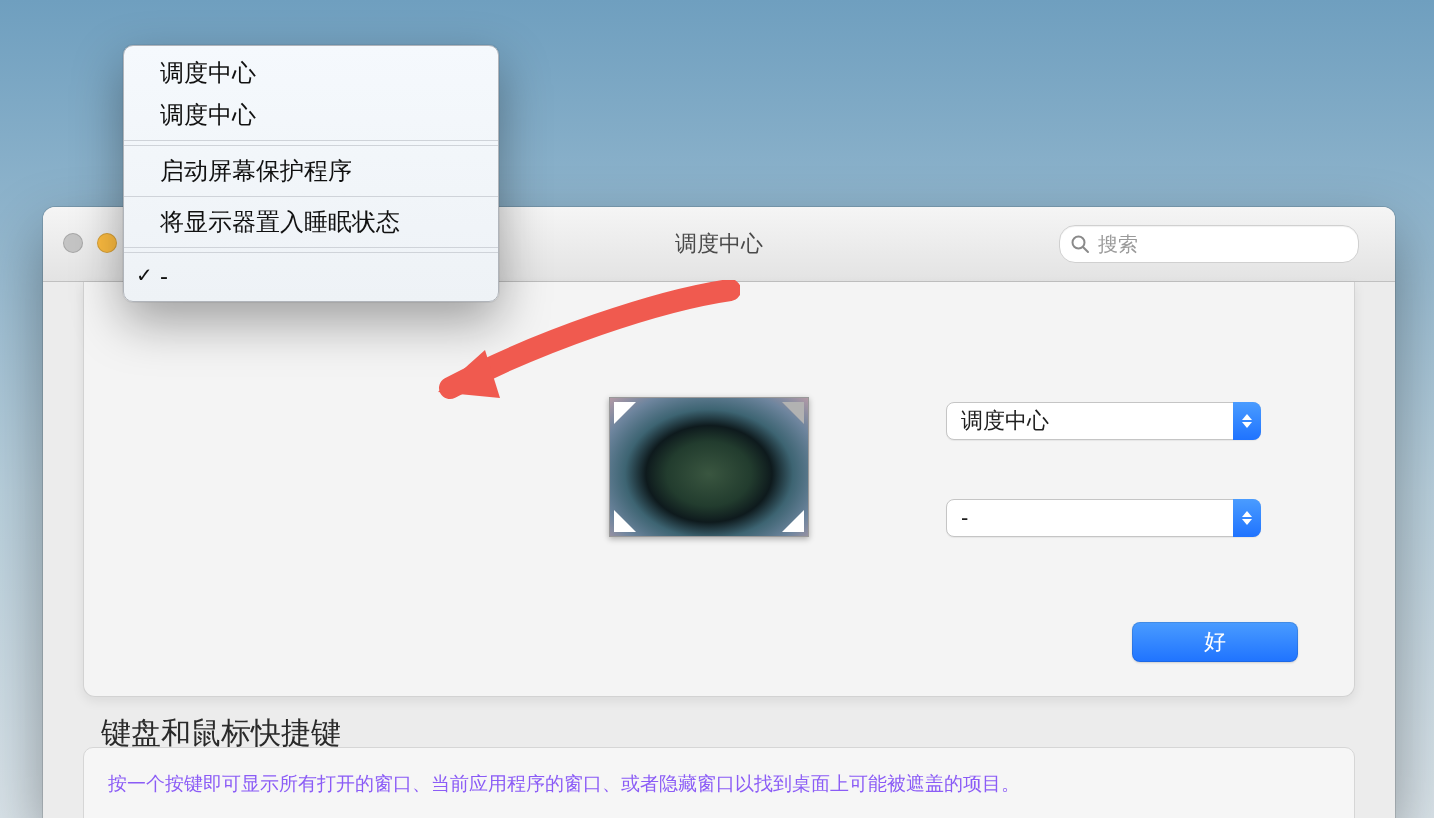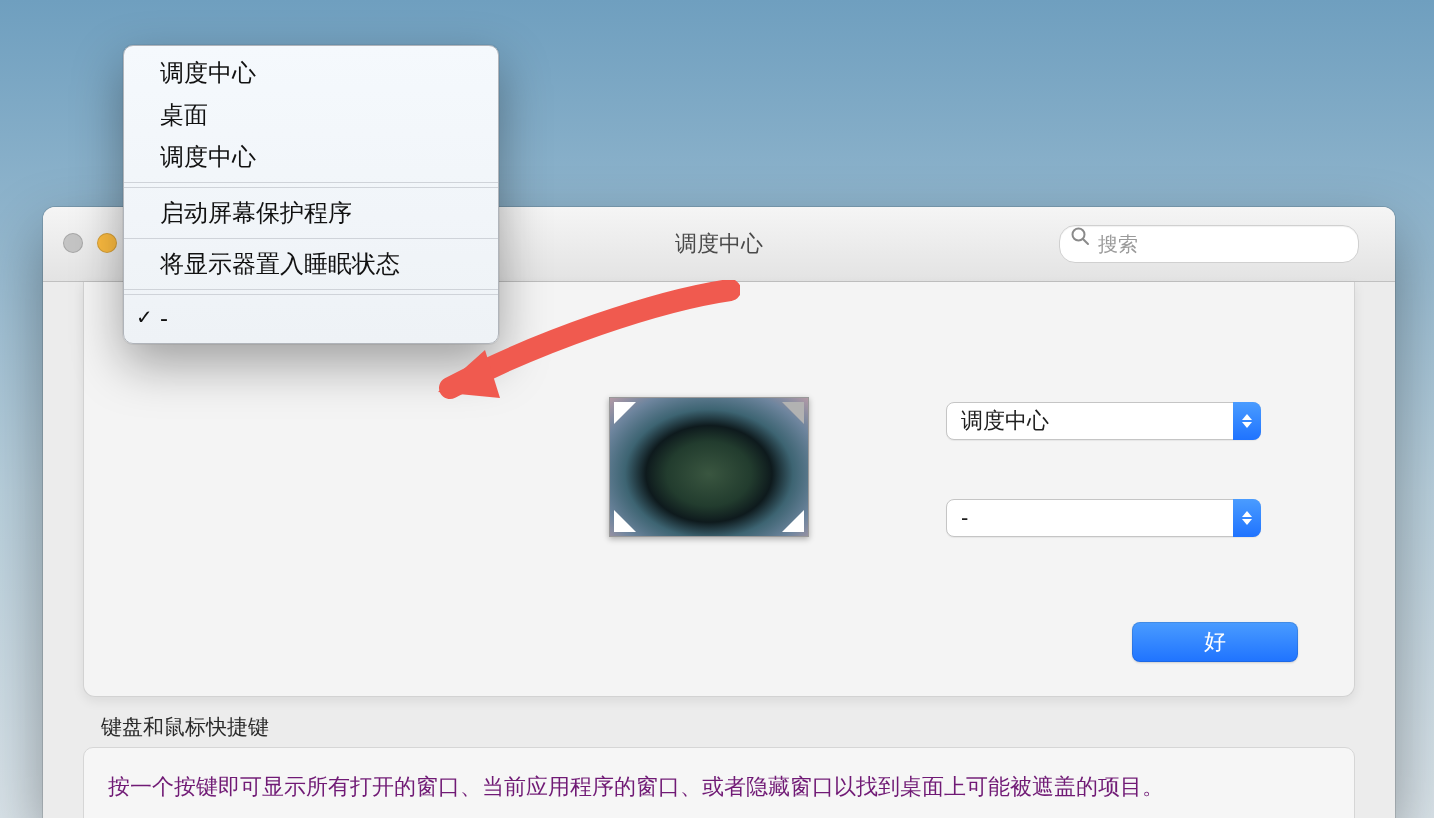--- a/index.html
+++ b/index.html
@@ -42,21 +42,21 @@
   .tl.yellow{ background:#fdbc40; }
   .tl.green { background:#c4c4c4; }
   .window-title {
     position:absolute; left:0; right:0; text-align:center;
     font-size:22px; color:#4a4a4a; font-weight:400;
   }
   .search-box {
     position:absolute; right:36px; top:18px;
     width:300px; height:38px;
     background:#fff; border:1px solid #d0d0d0; border-radius:16px;
-    display:flex; padding:0 10px;
+    display:flex; align-items:center; padding:0 10px;
     box-shadow: inset 0 1px 1px rgba(0,0,0,0.06);
   }
   .search-box svg { flex:0 0 auto; }
   .search-box input {
     border:none; outline:none; font-size:20px; color:#333;
     background:transparent; margin-left:8px; width:100%;
   }
   .search-box input::placeholder { color:#9a9a9a; }
 
   
@@ -122,30 +122,30 @@
     width:166px; height:40px;
     background:linear-gradient(180deg,#4a9cff,#1f73ff);
     border:none; border-radius:8px;
     color:#fff; font-size:22px; font-weight:400;
     box-shadow: inset 0 0 0 1px rgba(0,0,0,0.1), 0 1px 2px rgba(0,0,0,0.15);
     cursor:pointer;
   }
 
   .section-label {
     position:absolute; left:58px; top:506px;
-    font-size:21px; color:#2a2a2a;
+    font-size:30px; color:#2a2a2a;
   }
   .lower-panel {
     position:absolute; left:40px; right:40px; top:540px;
     height:200px;
     border:1px solid #d6d6d6; border-radius:10px;
     background:#f6f6f6;
     padding:22px 24px;
   }
-  .lower-panel p { font-size:22px; color:#701a75; line-height:1.5; }
+  .lower-panel p { font-size:19px; color:#8b5cf6; line-height:1.5; }
 
   
   .dropdown {
     position:absolute;
     left:123px; top:45px;
     width:376px;
     background:linear-gradient(180deg,#f5f9fd 0%, #eef2f6 100%);
     border:1px solid #b0b4ba;
     border-radius:10px;
     box-shadow: 0 20px 50px rgba(0,0,0,0.35), 0 0 0 1px rgba(0,0,0,0.05);
@@ -220,21 +220,20 @@
   <div class="section-label">键盘和鼠标快捷键</div>
 
   <div class="lower-panel">
     <p>按一个按键即可显示所有打开的窗口、当前应用程序的窗口、或者隐藏窗口以找到桌面上可能被遮盖的项目。</p>
   </div>
 
 </div>
 
 <div class="dropdown">
   <div class="dd-item">调度中心</div>
-  <div class="dd-item">桌面</div>
   <div class="dd-item">调度中心</div>
   <div class="dd-sep"></div>
   <div class="dd-sep"></div>
   <div class="dd-item">启动屏幕保护程序</div>
   <div class="dd-sep"></div>
   <div class="dd-item">将显示器置入睡眠状态</div>
   <div class="dd-sep"></div>
   <div class="dd-sep"></div>
   <div class="dd-item dd-check">-</div>
 </div>

